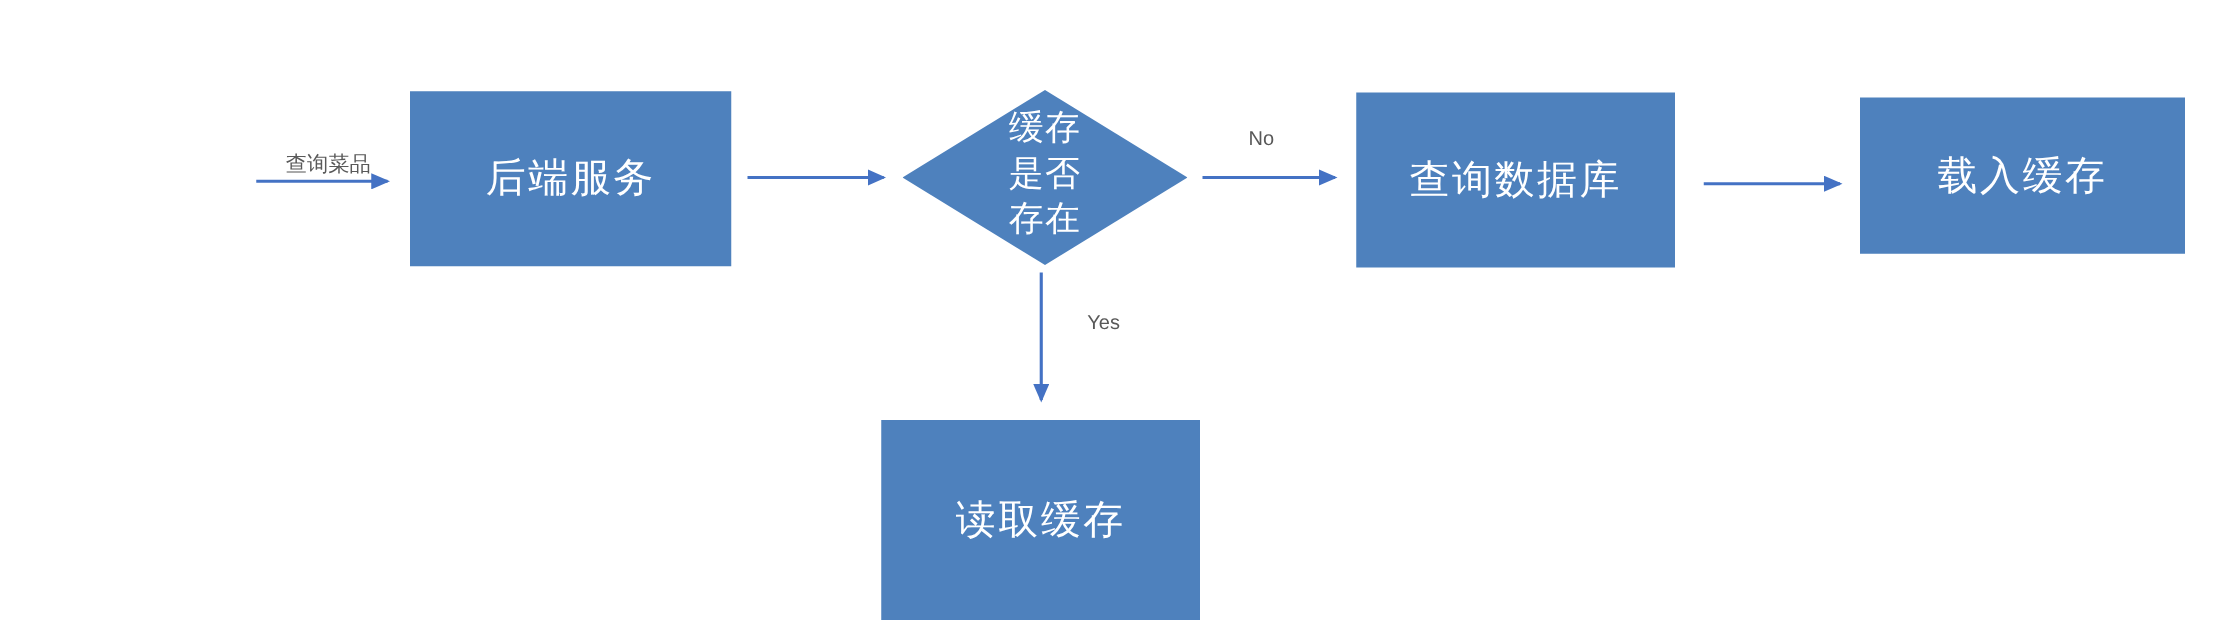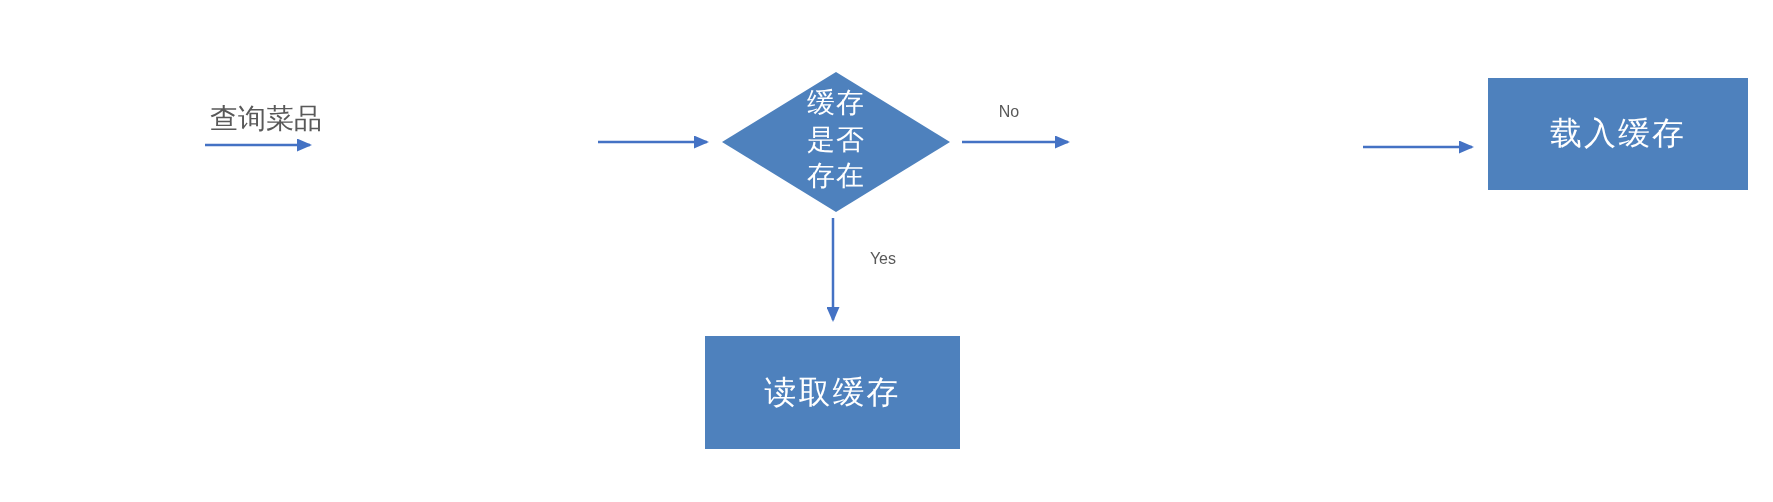--- a/index.html
+++ b/index.html
@@ -34,21 +34,21 @@
     letter-spacing: 1px;
     flex-direction: column;
   }
   .node.diamond span { display: block; font-family: Liberation Mono, monospace; }
   .edge-label {
     position: absolute;
     color: #595959;
     text-align: center;
     white-space: nowrap;
   }
-  .edge-label.cn { font-size: 28px; }
+  .edge-label.cn { font-size: 17px; margin-top: 20px; }
   .edge-label.en { font-size: 16px; }
   svg.edges {
     position: absolute;
     left: 0; top: 0;
     width: 1773px;
     height: 502px;
   }
 </style>
 </head>
 <body>
@@ -64,33 +64,39 @@
     <g stroke="#4472c4" stroke-width="2.5" fill="none">
       <line x1="205" y1="145" x2="310" y2="145" marker-end="url(#ah)"></line>
       <line x1="598" y1="142" x2="707" y2="142" marker-end="url(#ah)"></line>
       <line x1="962" y1="142" x2="1068" y2="142" marker-end="url(#ah)"></line>
       <line x1="1363" y1="147" x2="1472" y2="147" marker-end="url(#ah)"></line>
       <line x1="833" y1="218" x2="833" y2="320" marker-end="url(#ah)"></line>
     </g>
   </svg>
 
 
+  <div class="node" style="left:328px; top:73px; width:257px; height:140px;">
+    <span>后端服务</span>
+  </div>
 
   <div class="node diamond" style="left:722px; top:72px; width:228px; height:140px;">
     <span>缓存</span>
     <span>是否</span>
     <span>存在</span>
   </div>
 
+  <div class="node" style="left:1085px; top:74px; width:255px; height:140px;">
+    <span>查询数据库</span>
+  </div>
 
-  <div class="node" style="left:1488px; top:78px; width:260px; height:112px;text-align:right;">
+  <div class="node" style="left:1488px; top:78px; width:260px; height:125px;text-align:right;">
     <span>载入缓存</span>
   </div>
 
-  <div class="node" style="left:705px; top:336px; width:255px; height:113px;">
+  <div class="node" style="left:705px; top:336px; width:255px; height:160px;">
     <span>读取缓存</span>
   </div>
 
   <div class="edge-label cn" style="left:210px; top:100px; width:105px;">查询菜品</div>
 
   <div class="edge-label en" style="left:983px; top:103px; width:52px;">No</div>
 
   <div class="edge-label en" style="left:844px; top:250px; width:52px; text-align:right;">Yes</div>
 
 </div>

